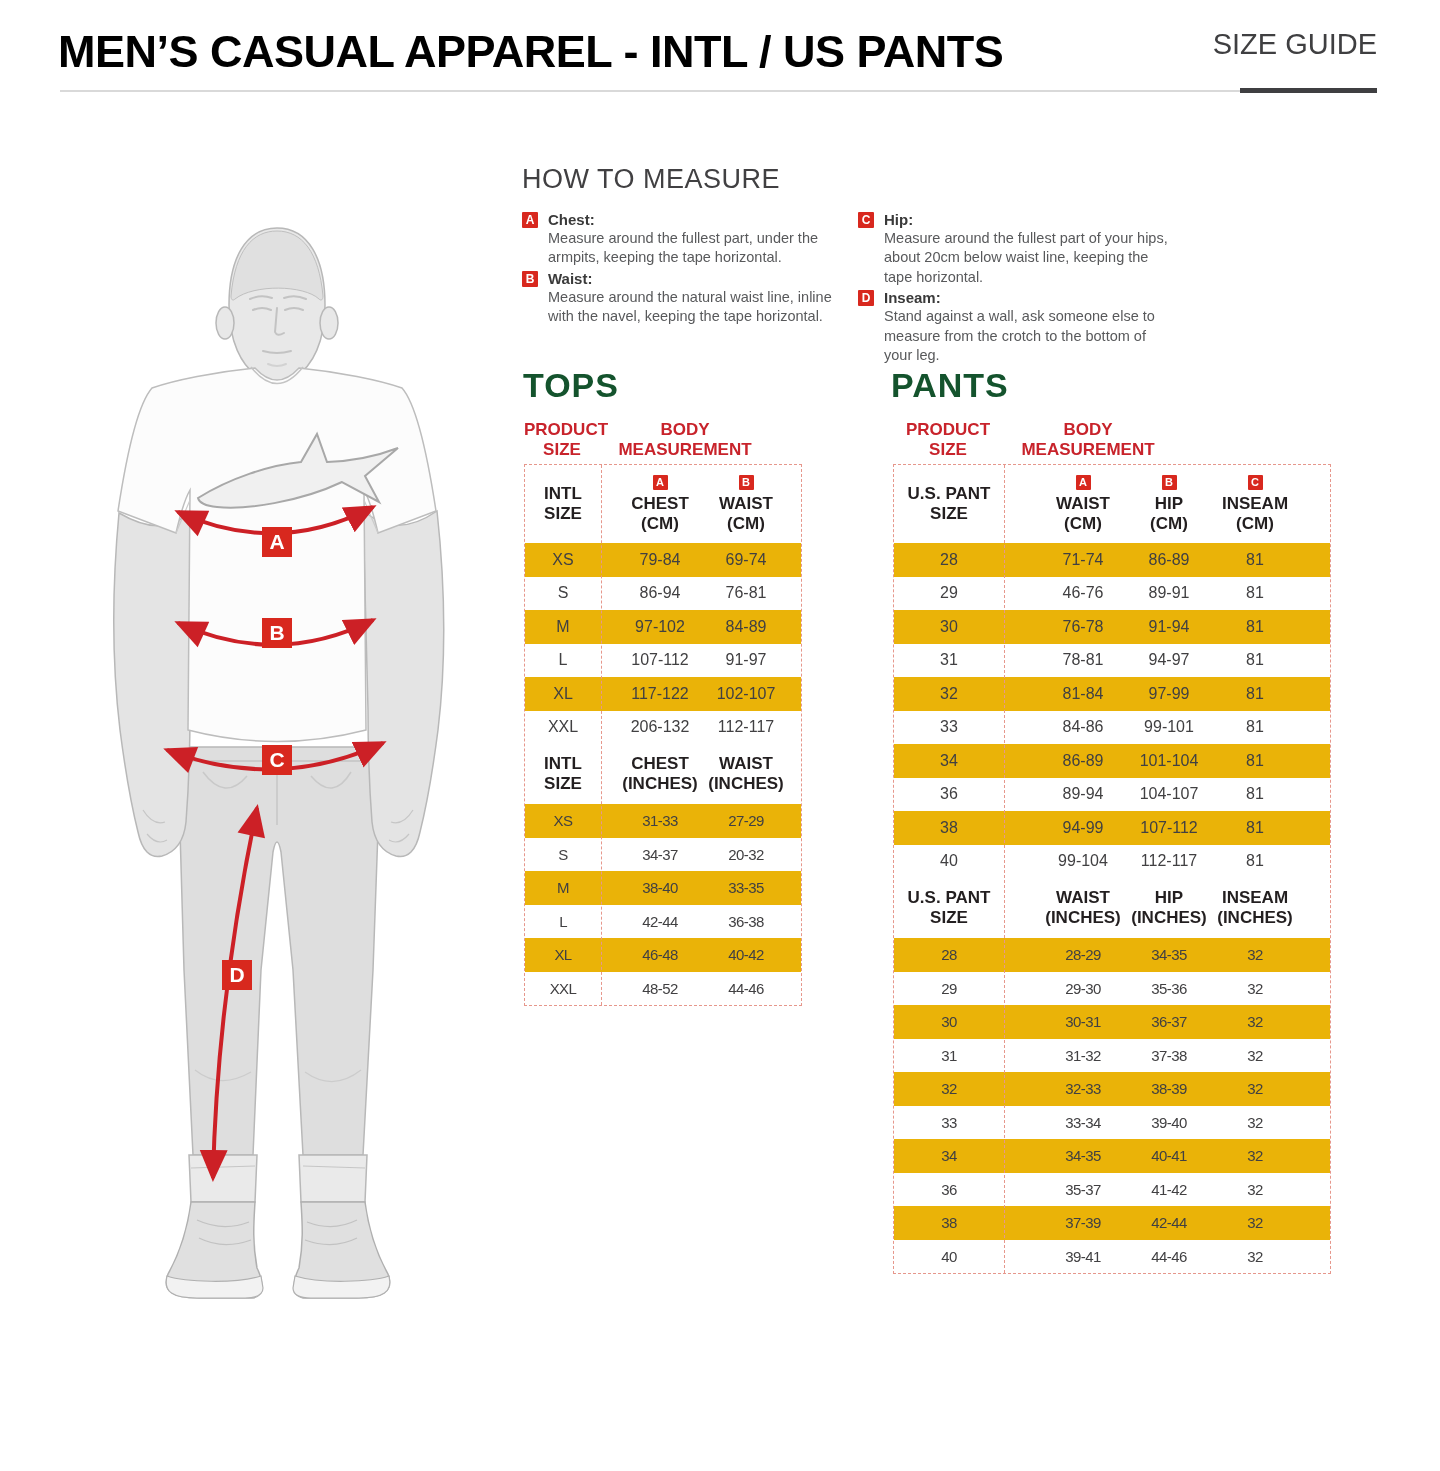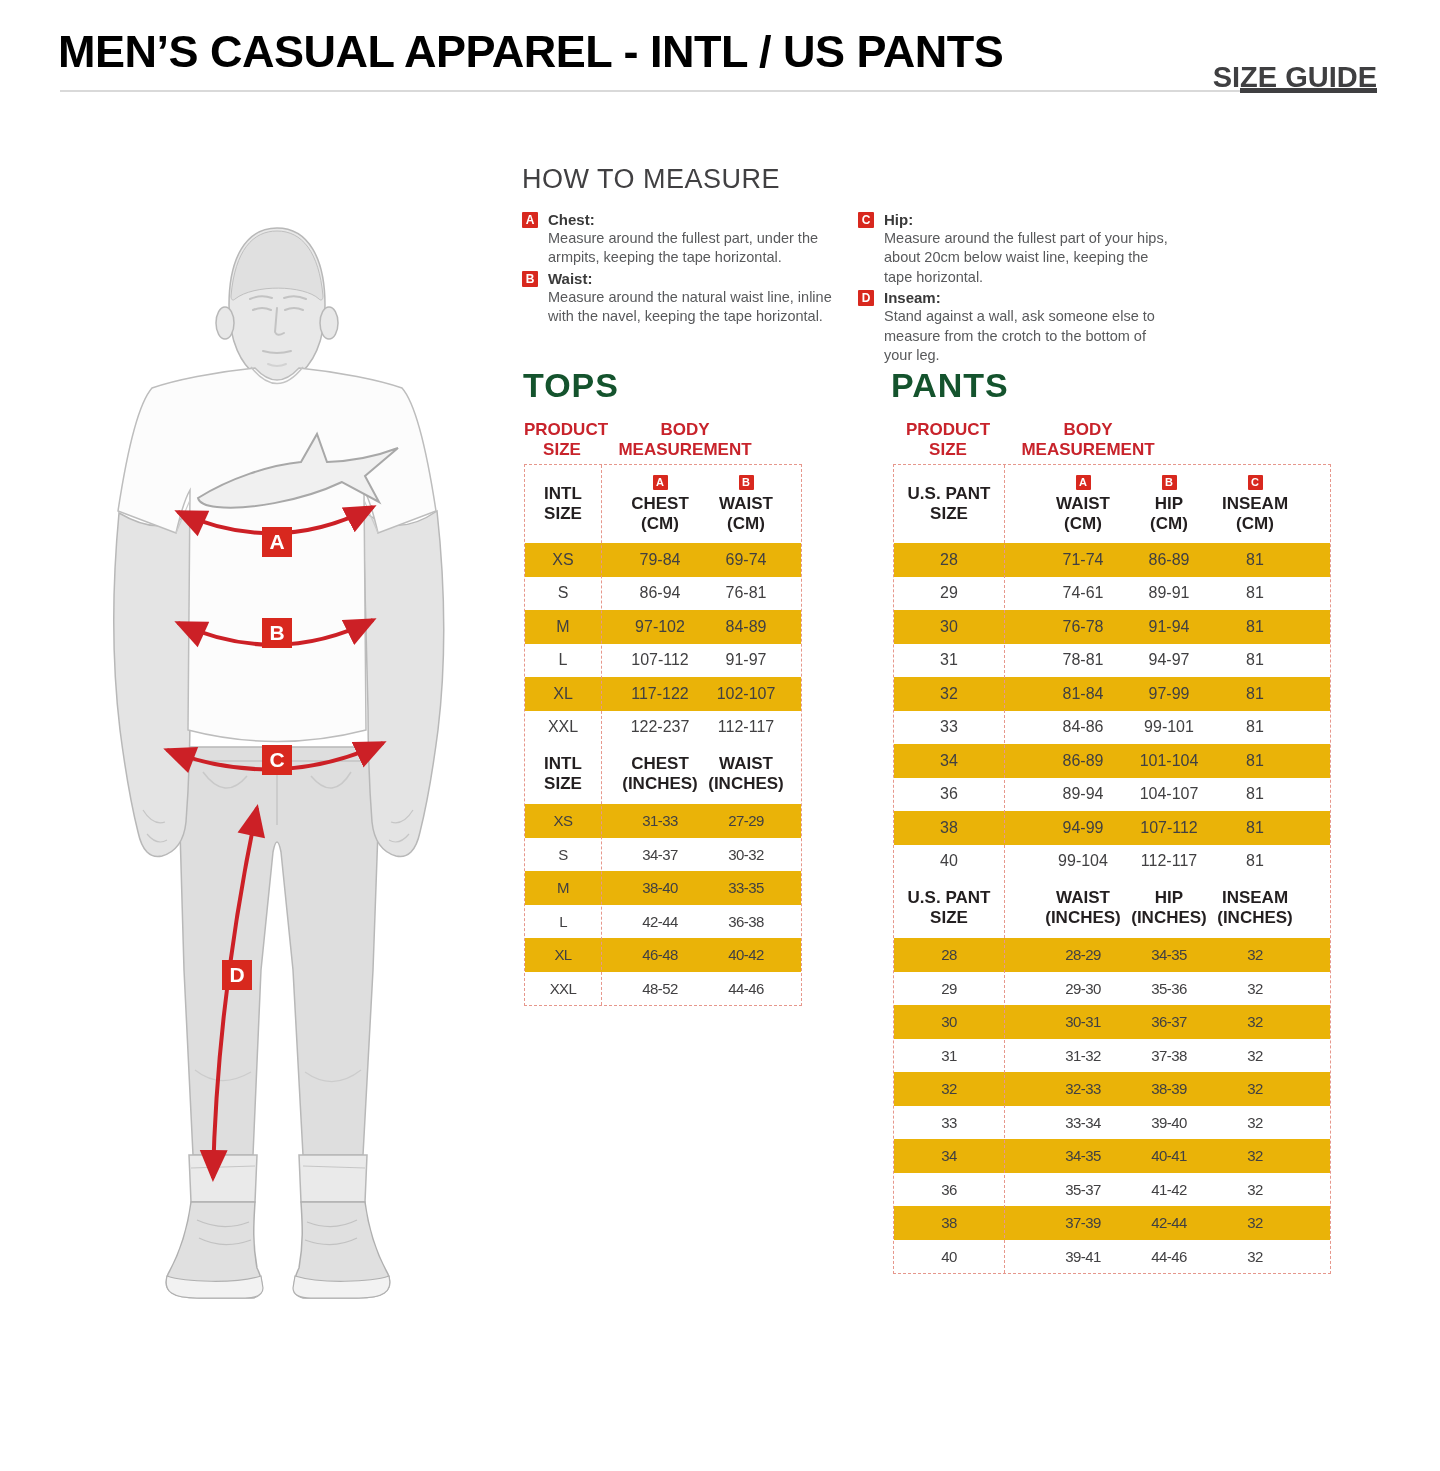--- a/index.html
+++ b/index.html
@@ -2,21 +2,21 @@
 <html><head>
 <meta charset="utf-8">
 <style>
   html,body{margin:0;padding:0;}
   body{width:1440px;height:1471px;position:relative;background:#ffffff;
        font-family:"Liberation Sans",sans-serif;color:#414042;overflow:hidden;}
 
   
   .page-title{position:absolute;left:58px;top:26px;font-size:45px;font-weight:bold;
       letter-spacing:-0.5px;color:#000000;white-space:nowrap;}
-  .size-guide{position:absolute;right:63px;top:61px;font-size:29px;font-weight:bold;color:#3f3f41;}
+  .size-guide{position:absolute;right:63px;top:28px;font-size:29px;font-weight:normal;color:#3f3f41;}
   .rule-light{position:absolute;left:60px;top:90px;width:1180px;height:2px;background:#d9d9d9;}
   .rule-dark{position:absolute;left:1240px;top:88px;width:137px;height:5px;background:#3f3f41;}
 
   
   .htm{position:absolute;left:522px;top:164px;width:680px;}
   .htm-title{font-size:27px;font-weight:normal;color:#414042;letter-spacing:0.5px;margin-bottom:16px;}
   .htm-cols{display:flex;gap:24px;}
   .htm-col{width:312px;}
   .htm-item{display:flex;margin-bottom:2px;}
   .abadge{width:16px;height:16px;background:#d8281e;color:#fff;font-size:12px;font-weight:bold;
@@ -259,21 +259,21 @@
       <div class="trow tr stripe">
         <div class="c-size cell">XL</div>
         <div class="meas">
           <div class="c-val cell">117-122</div>
           <div class="c-val cell">102-107</div>
         </div>
       </div>
       <div class="trow tr">
         <div class="c-size cell">XXL</div>
         <div class="meas">
-          <div class="c-val cell">122-237</div>
+          <div class="c-val cell">206-132</div>
           <div class="c-val cell">112-117</div>
         </div>
       </div>
       <div class="trow thead th2">
         <div class="c-size head-size">INTL SIZE</div>
         <div class="meas">
           <div class="c-val hcol">
             <div class="hl">CHEST</div>
             <div class="hl">(INCHES)</div>
           </div>
@@ -287,21 +287,21 @@
         <div class="c-size cell">XS</div>
         <div class="meas">
           <div class="c-val cell">31-33</div>
           <div class="c-val cell">27-29</div>
         </div>
       </div>
       <div class="trow tr inch">
         <div class="c-size cell">S</div>
         <div class="meas">
           <div class="c-val cell">34-37</div>
-          <div class="c-val cell">30-32</div>
+          <div class="c-val cell">20-32</div>
         </div>
       </div>
       <div class="trow tr stripe inch">
         <div class="c-size cell">M</div>
         <div class="meas">
           <div class="c-val cell">38-40</div>
           <div class="c-val cell">33-35</div>
         </div>
       </div>
       <div class="trow tr inch">
@@ -362,21 +362,21 @@
         <div class="c-size cell">28</div>
         <div class="meas">
           <div class="c-val cell">71-74</div>
           <div class="c-val cell">86-89</div>
           <div class="c-val cell">81</div>
         </div>
       </div>
       <div class="trow tr">
         <div class="c-size cell">29</div>
         <div class="meas">
-          <div class="c-val cell">74-61</div>
+          <div class="c-val cell">46-76</div>
           <div class="c-val cell">89-91</div>
           <div class="c-val cell">81</div>
         </div>
       </div>
       <div class="trow tr stripe">
         <div class="c-size cell">30</div>
         <div class="meas">
           <div class="c-val cell">76-78</div>
           <div class="c-val cell">91-94</div>
           <div class="c-val cell">81</div>

